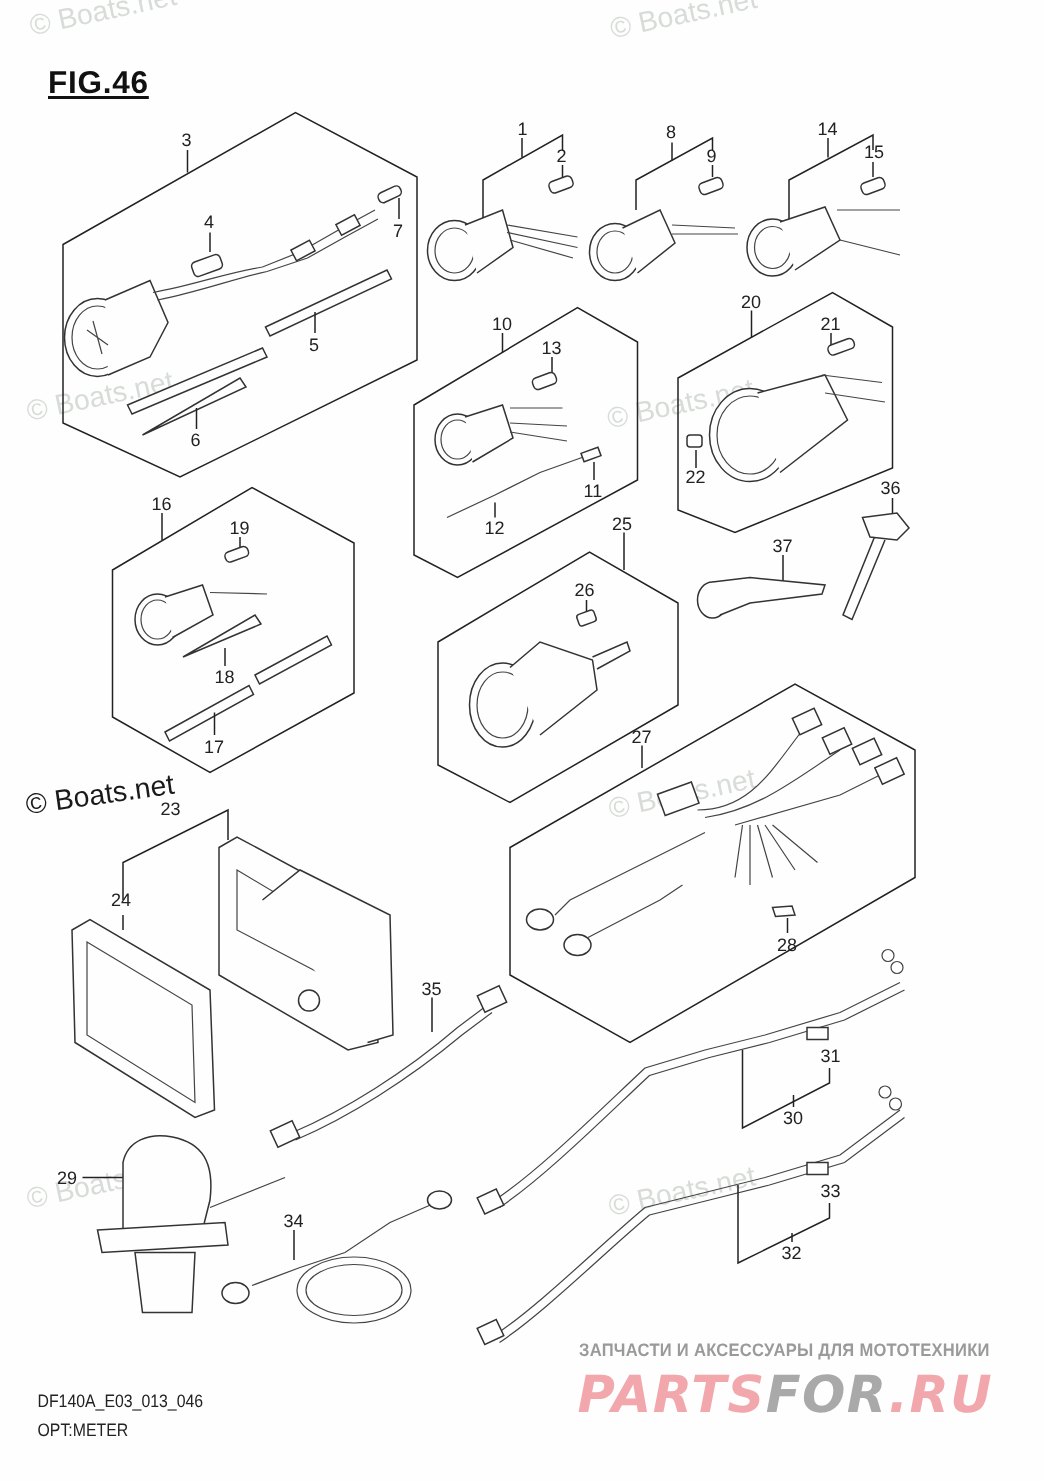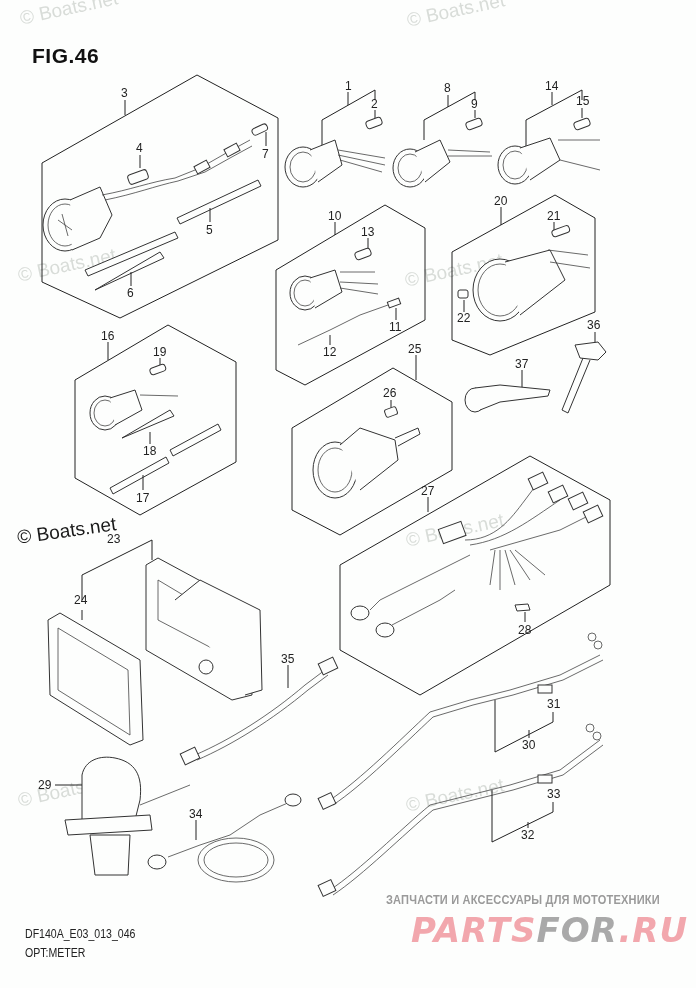--- a/index.html
+++ b/index.html
@@ -1,34 +1,34 @@
 <!DOCTYPE html>
 <html><head>
 <meta charset="utf-8">
 <style>
   html, body { margin: 0; padding: 0; background: #fdfefd; }
   body { width: 696px; height: 988px; position: relative; overflow: hidden;
          font-family: "Liberation Sans", sans-serif; }
   #diagram { position: absolute; left: 0; top: 0; width: 696px; height: 988px; }
   .fig-title { position: absolute; left: 32px; top: 44px; font-size: 21px; font-weight: bold;
-               color: #111; letter-spacing: 0.5px; font-family: "Liberation Sans", sans-serif; }
+               color: #111; letter-spacing: 0.5px; font-family: "Liberation Sans", sans-serif; text-decoration: underline; }
   .caption { position: absolute; left: 25px; font-size: 12px; color: #222;
              font-family: "Liberation Sans Narrow", "Liberation Sans", sans-serif; transform: scaleX(0.88);
              transform-origin: left top; }
   .cap1 { top: 927px; }
   .cap2 { top: 946px; }
   .wm { position: absolute; color: #d8dcd8; font-size: 19px; transform: rotate(-12deg);
         transform-origin: left top; white-space: nowrap; font-family: "Liberation Sans", sans-serif; }
   .wm.dark { color: #1a1a1a; font-size: 19px; transform: rotate(-8deg); }
   .promo-small { position: absolute; left: 386px; top: 893px; font-size: 12px; font-weight: bold;
                  color: #9a9a9a; letter-spacing: 0.2px; font-family: "Liberation Sans", sans-serif;
                  transform: scaleX(0.92); transform-origin: left top; white-space: nowrap; }
   .promo-big { position: absolute; left: 385px; top: 910px; font-size: 34px; font-weight: 900;
                font-style: italic; letter-spacing: 1px; white-space: nowrap;
-               font-family: "DejaVu Sans", sans-serif; margin-left: 26px; }
+               font-family: "DejaVu Sans", sans-serif; }
   .promo-big .p1 { color: #f2a7ad; }
   .promo-big .p2 { color: #a9a9a9; }
   .promo-big .p3 { color: #f2a7ad; }
   svg text.num { font-family: "Liberation Sans", sans-serif; font-size: 12px; fill: #222; }
   svg .ln { stroke: #222; stroke-width: 1; fill: none; }
   svg .pt { stroke: #333; stroke-width: 1; fill: #fdfefd; }
   svg .thin { stroke: #444; stroke-width: 0.8; fill: none; }
 </style>
 </head>
 <body>

